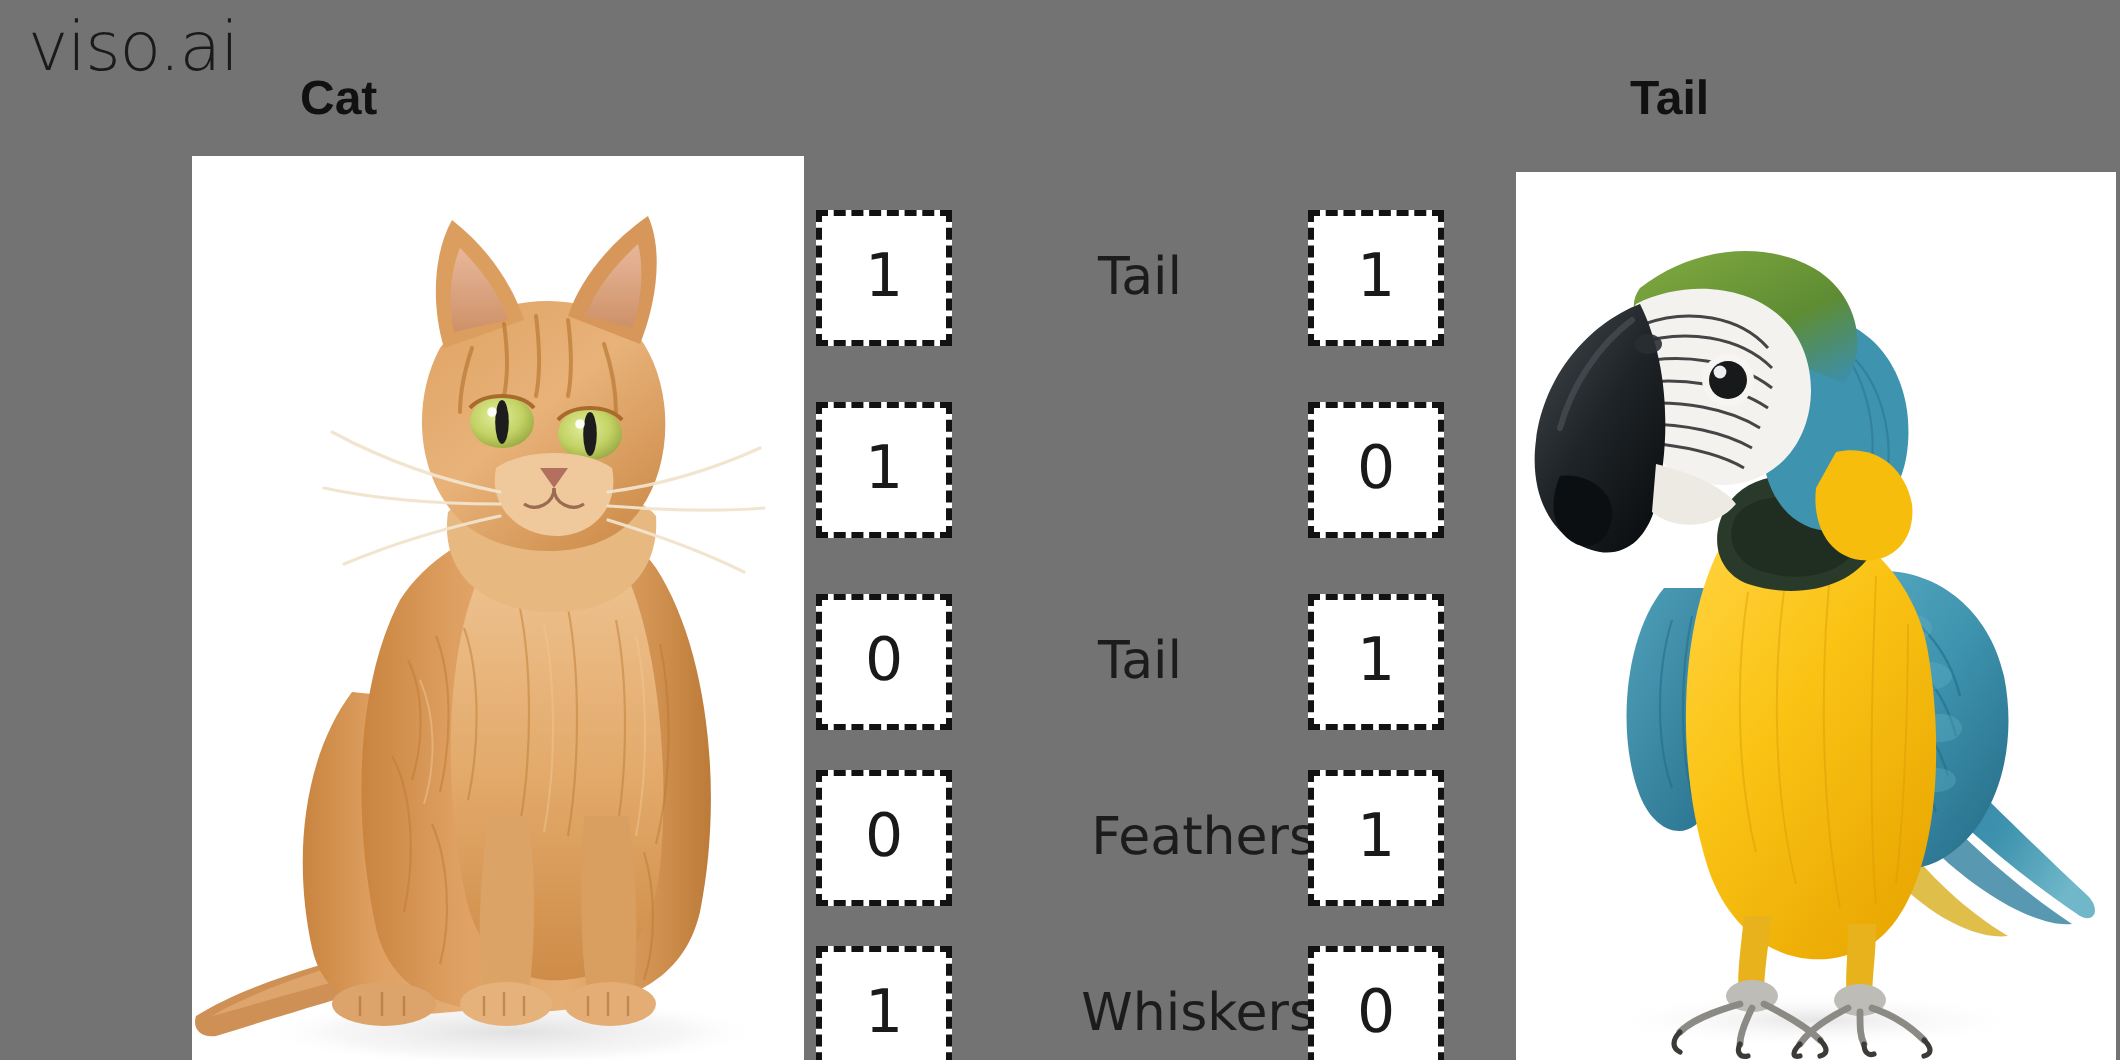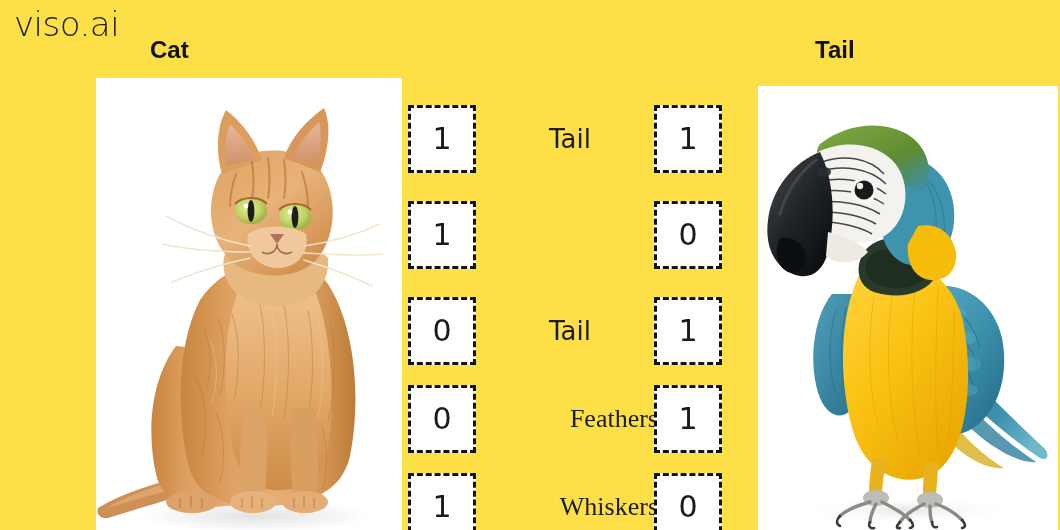--- a/index.html
+++ b/index.html
@@ -6,21 +6,21 @@
   * { box-sizing: border-box; margin: 0; padding: 0; }
   html, body {
     width: 1060px; height: 530px;
     background: #ffffff;
     font-family: "Liberation Sans", "DejaVu Sans", sans-serif;
     overflow: hidden;
   }
   .stage {
     position: relative;
     width: 1060px; height: 530px;
-    background: #fde047;
+    background: #737373;
   }
 
   
   .logo {
     position: absolute;
     left: 14px; top: 6px;
     font-size: 34px;
     font-weight: 300;
     letter-spacing: -0.5px;
     color: #1a1a1a;
@@ -92,21 +92,21 @@
     height: 68px;
     display: flex;
     align-items: center;
     justify-content: center;
     font-size: 26px;
     font-weight: 400;
     color: #1c1c1c;
     white-space: nowrap;
     font-family: "DejaVu Sans", "Liberation Sans", sans-serif;
   }
-  .label-wide { justify-content: flex-end; padding-right: 0; font-family: Liberation Serif, serif; }
+  .label-wide { justify-content: flex-end; padding-right: 0; }
 </style>
 </head>
 <body>
 
 <div class="stage">
 
   <div class="logo">viso.ai</div>
 
   <div class="col-title" id="title-left">Cat</div>
   <div class="col-title" id="title-right">Tail</div>

